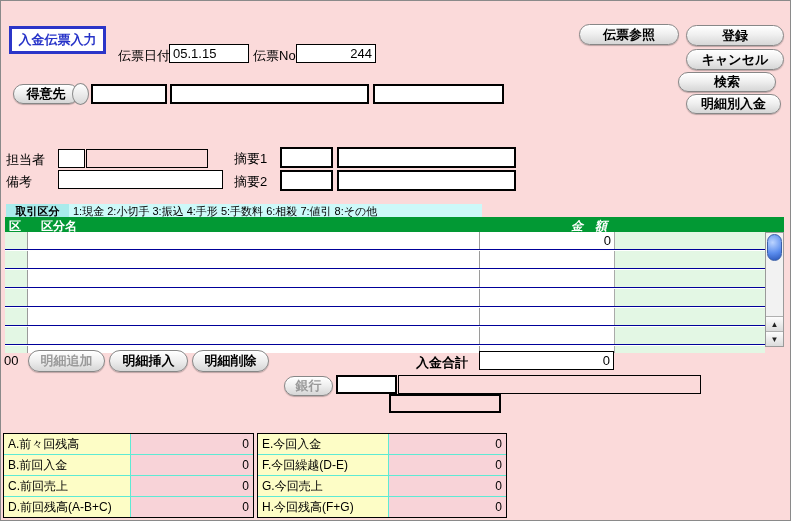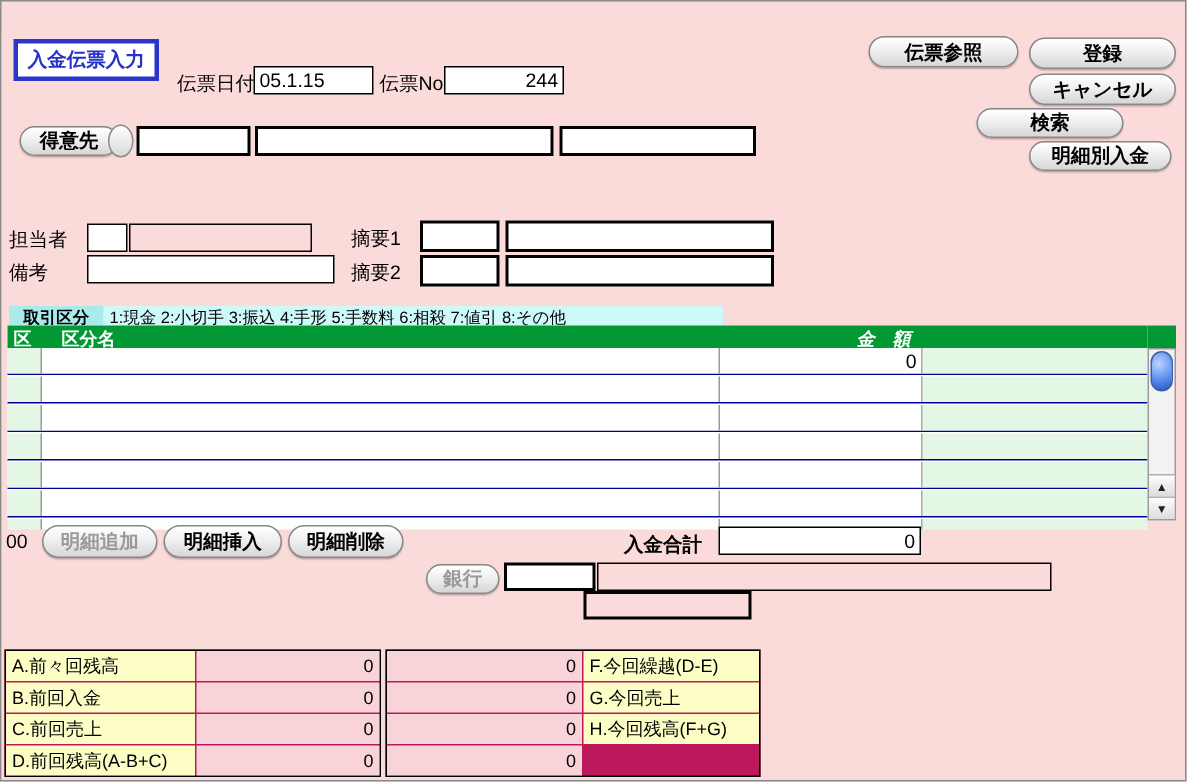--- a/index.html
+++ b/index.html
@@ -60,21 +60,21 @@
   .vscroll { position:absolute; left:760px; top:15px; width:19px; height:115px; background:#f2f2f2;
     border:1px solid #9a9a9a; }
   .vthumb { position:absolute; left:1px; top:1px; width:15px; height:27px; border-radius:8px;
     background:radial-gradient(circle at 35% 30%, #bcd4ff, #5b8dee 55%, #2955b8); border:1px solid #3a5fa8; }
   .varrow { position:absolute; left:0; width:17px; height:15px; background:linear-gradient(180deg,#fdfdfd,#dcdcdc);
     border-top:1px solid #b0b0b0; font-size:8px; color:#222; display:flex; align-items:center; justify-content:center; }
   .varrow.up { bottom:15px; }
   .varrow.down { bottom:0; }
 
   
-  .sum-table { display:grid; border:1px solid #000; background:#be185d; grid-gap:1px; }
+  .sum-table { display:grid; border:1px solid #000; background:#5eead4; grid-gap:1px; }
   .sum-cell { font-size:12px; display:flex; align-items:center; padding:0 4px; height:20px; }
   .sum-label { background:#fdfdc6; }
   .sum-value { background:#f8d3d8; justify-content:flex-end; }
 </style>
 </head>
 <body>
 
 <div class="window">
 
 
@@ -83,21 +83,21 @@
     <div class="abs mode-box">入金伝票入力</div>
 
     <div class="abs lbl" style="left:117px; top:26px;">伝票日付</div>
     <div class="abs input thin" style="left:168px; top:23px; width:80px; height:19px;">05.1.15</div>
     <div class="abs lbl" style="left:252px; top:26px;">伝票No</div>
     <div class="abs input thin right" style="left:295px; top:23px; width:80px; height:19px;">244</div>
 
     <div class="abs aqua-btn" style="left:578px; top:3px; width:100px; height:21px;">伝票参照</div>
     <div class="abs aqua-btn" style="left:685px; top:4px; width:98px; height:21px;">登録</div>
     <div class="abs aqua-btn" style="left:685px; top:28px; width:98px; height:21px;">キャンセル</div>
-    <div class="abs aqua-btn" style="left:650px; top:51px; width:98px; height:20px;font-family:Liberation Mono, monospace;">検索</div>
+    <div class="abs aqua-btn" style="left:677px; top:51px; width:98px; height:20px;font-family:Liberation Mono, monospace;">検索</div>
     <div class="abs aqua-btn" style="left:685px; top:73px; width:95px; height:20px;">明細別入金</div>
 
     <div class="abs aqua-btn" style="left:12px; top:63px; width:66px; height:20px;">得意先</div>
     <div class="abs" style="left:71px; top:62px; width:17px; height:22px; border:1px solid #8a8a8a; border-radius:50%; background:linear-gradient(180deg,#fff,#d9d9d9);"></div>
     <div class="abs input" style="left:90px; top:63px; width:76px; height:20px;"></div>
     <div class="abs input" style="left:169px; top:63px; width:199px; height:20px;"></div>
     <div class="abs input" style="left:372px; top:63px; width:131px; height:20px;"></div>
 
     <div class="abs lbl" style="left:5px; top:130px;">担当者</div>
     <div class="abs input thin" style="left:57px; top:128px; width:27px; height:19px;"></div>
@@ -191,20 +191,21 @@
       <div class="sum-cell sum-label">A.前々回残高</div>
       <div class="sum-cell sum-value">0</div>
       <div class="sum-cell sum-label">B.前回入金</div>
       <div class="sum-cell sum-value">0</div>
       <div class="sum-cell sum-label">C.前回売上</div>
       <div class="sum-cell sum-value">0</div>
       <div class="sum-cell sum-label">D.前回残高(A-B+C)</div>
       <div class="sum-cell sum-value">0</div>
     </div>
     <div class="abs sum-table" style="left:256px; top:412px; width:250px; grid-template-columns:130px 1fr;">
+      <div class="sum-cell sum-label">E.今回入金</div>
       <div class="sum-cell sum-value">0</div>
       <div class="sum-cell sum-label">F.今回繰越(D-E)</div>
       <div class="sum-cell sum-value">0</div>
       <div class="sum-cell sum-label">G.今回売上</div>
       <div class="sum-cell sum-value">0</div>
       <div class="sum-cell sum-label">H.今回残高(F+G)</div>
       <div class="sum-cell sum-value">0</div>
     </div>
 
   </div>

